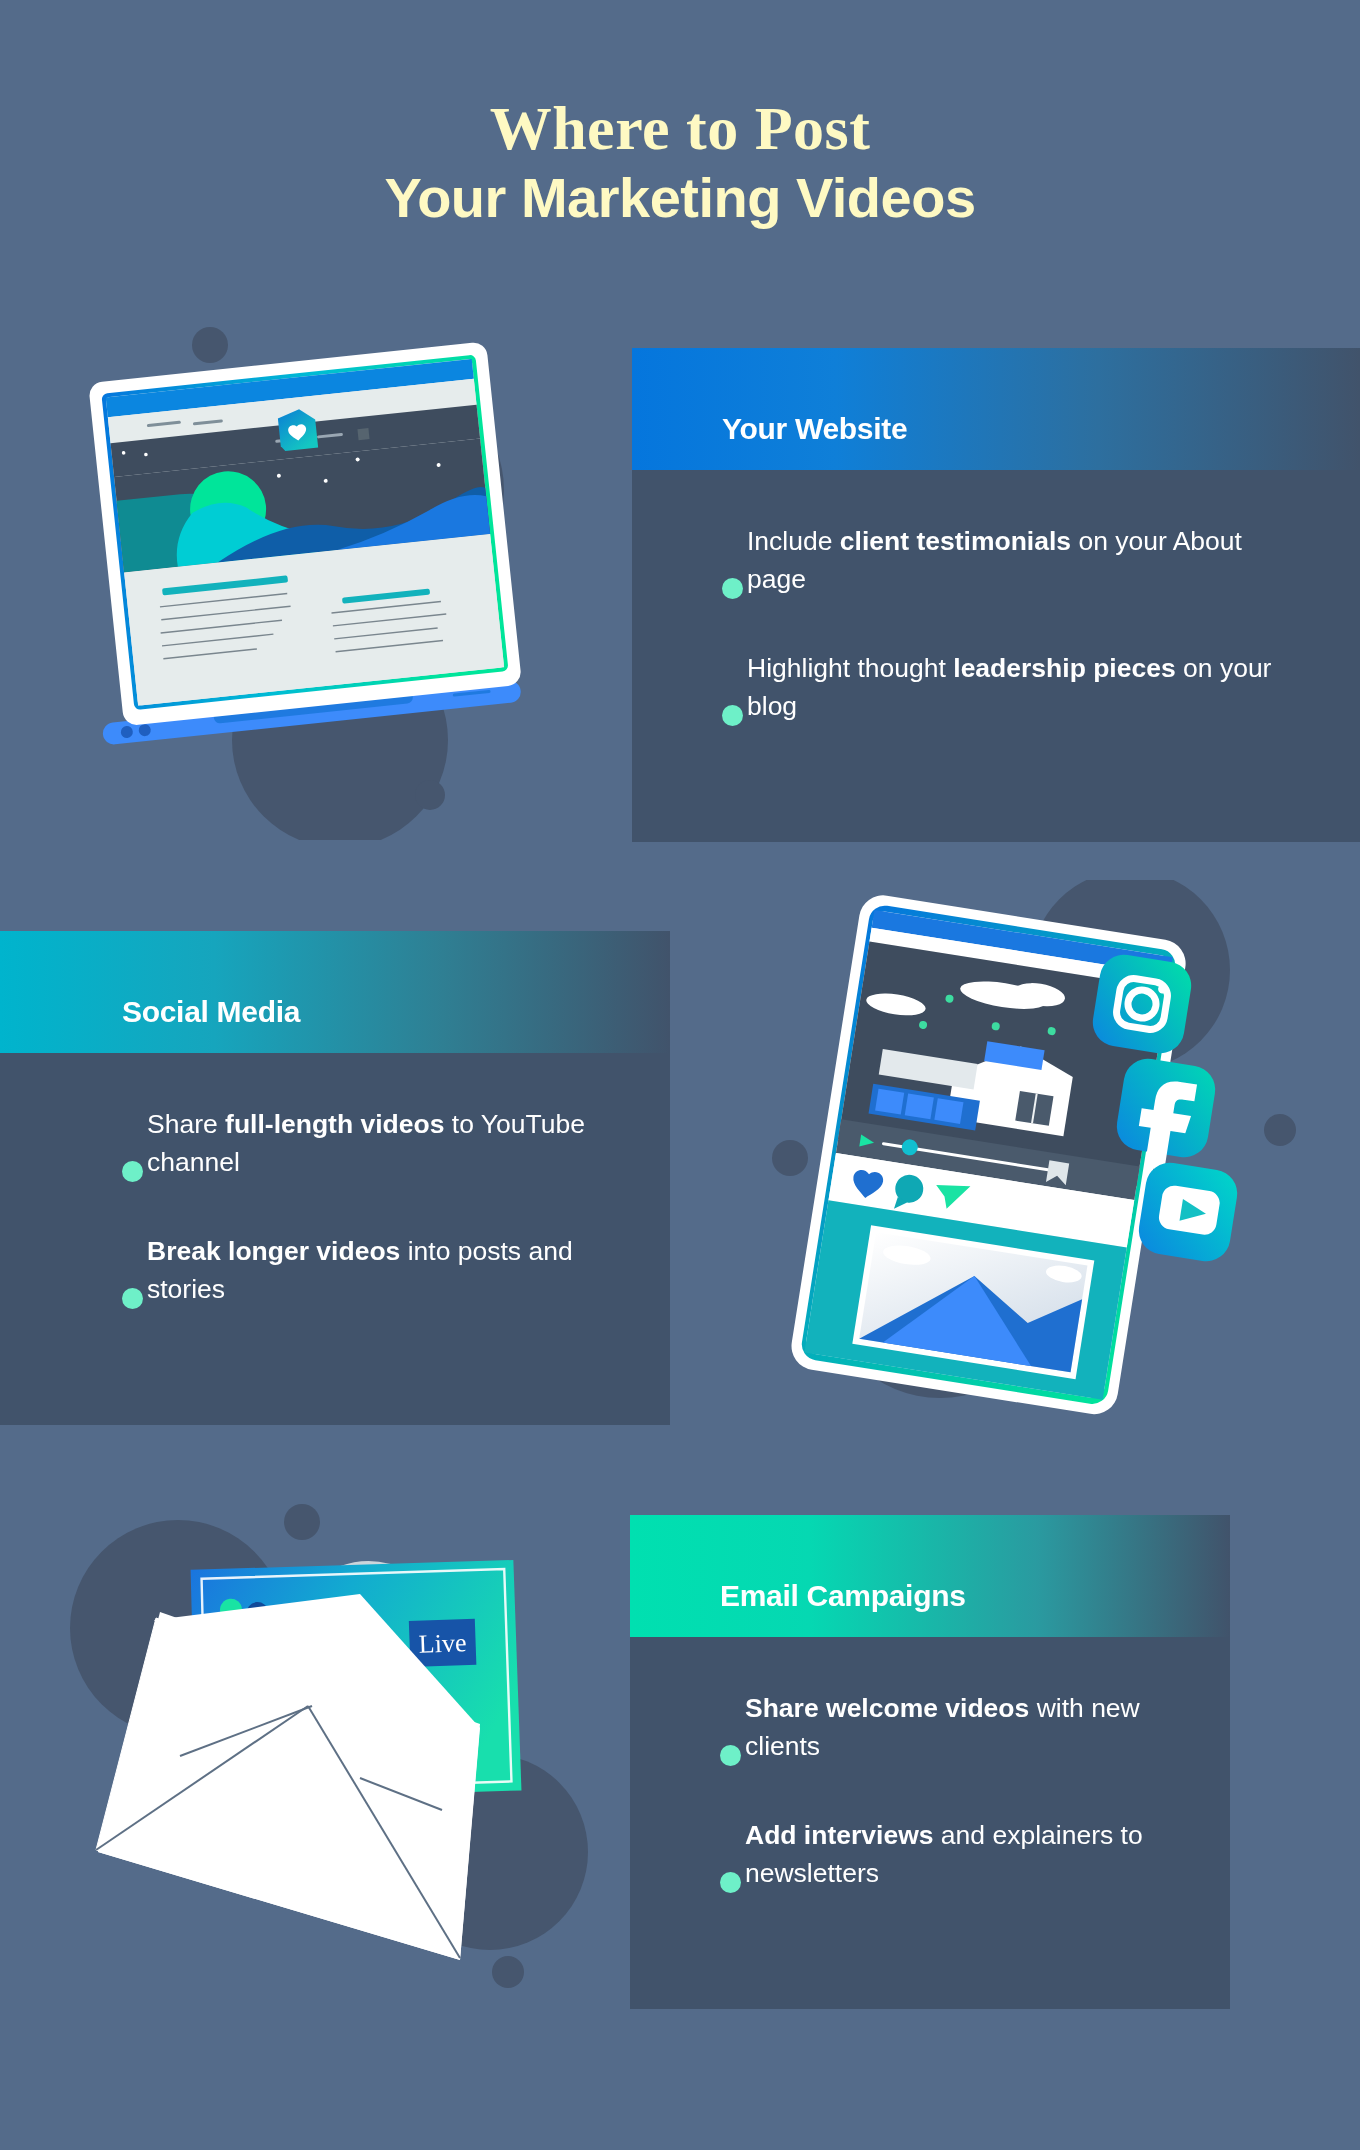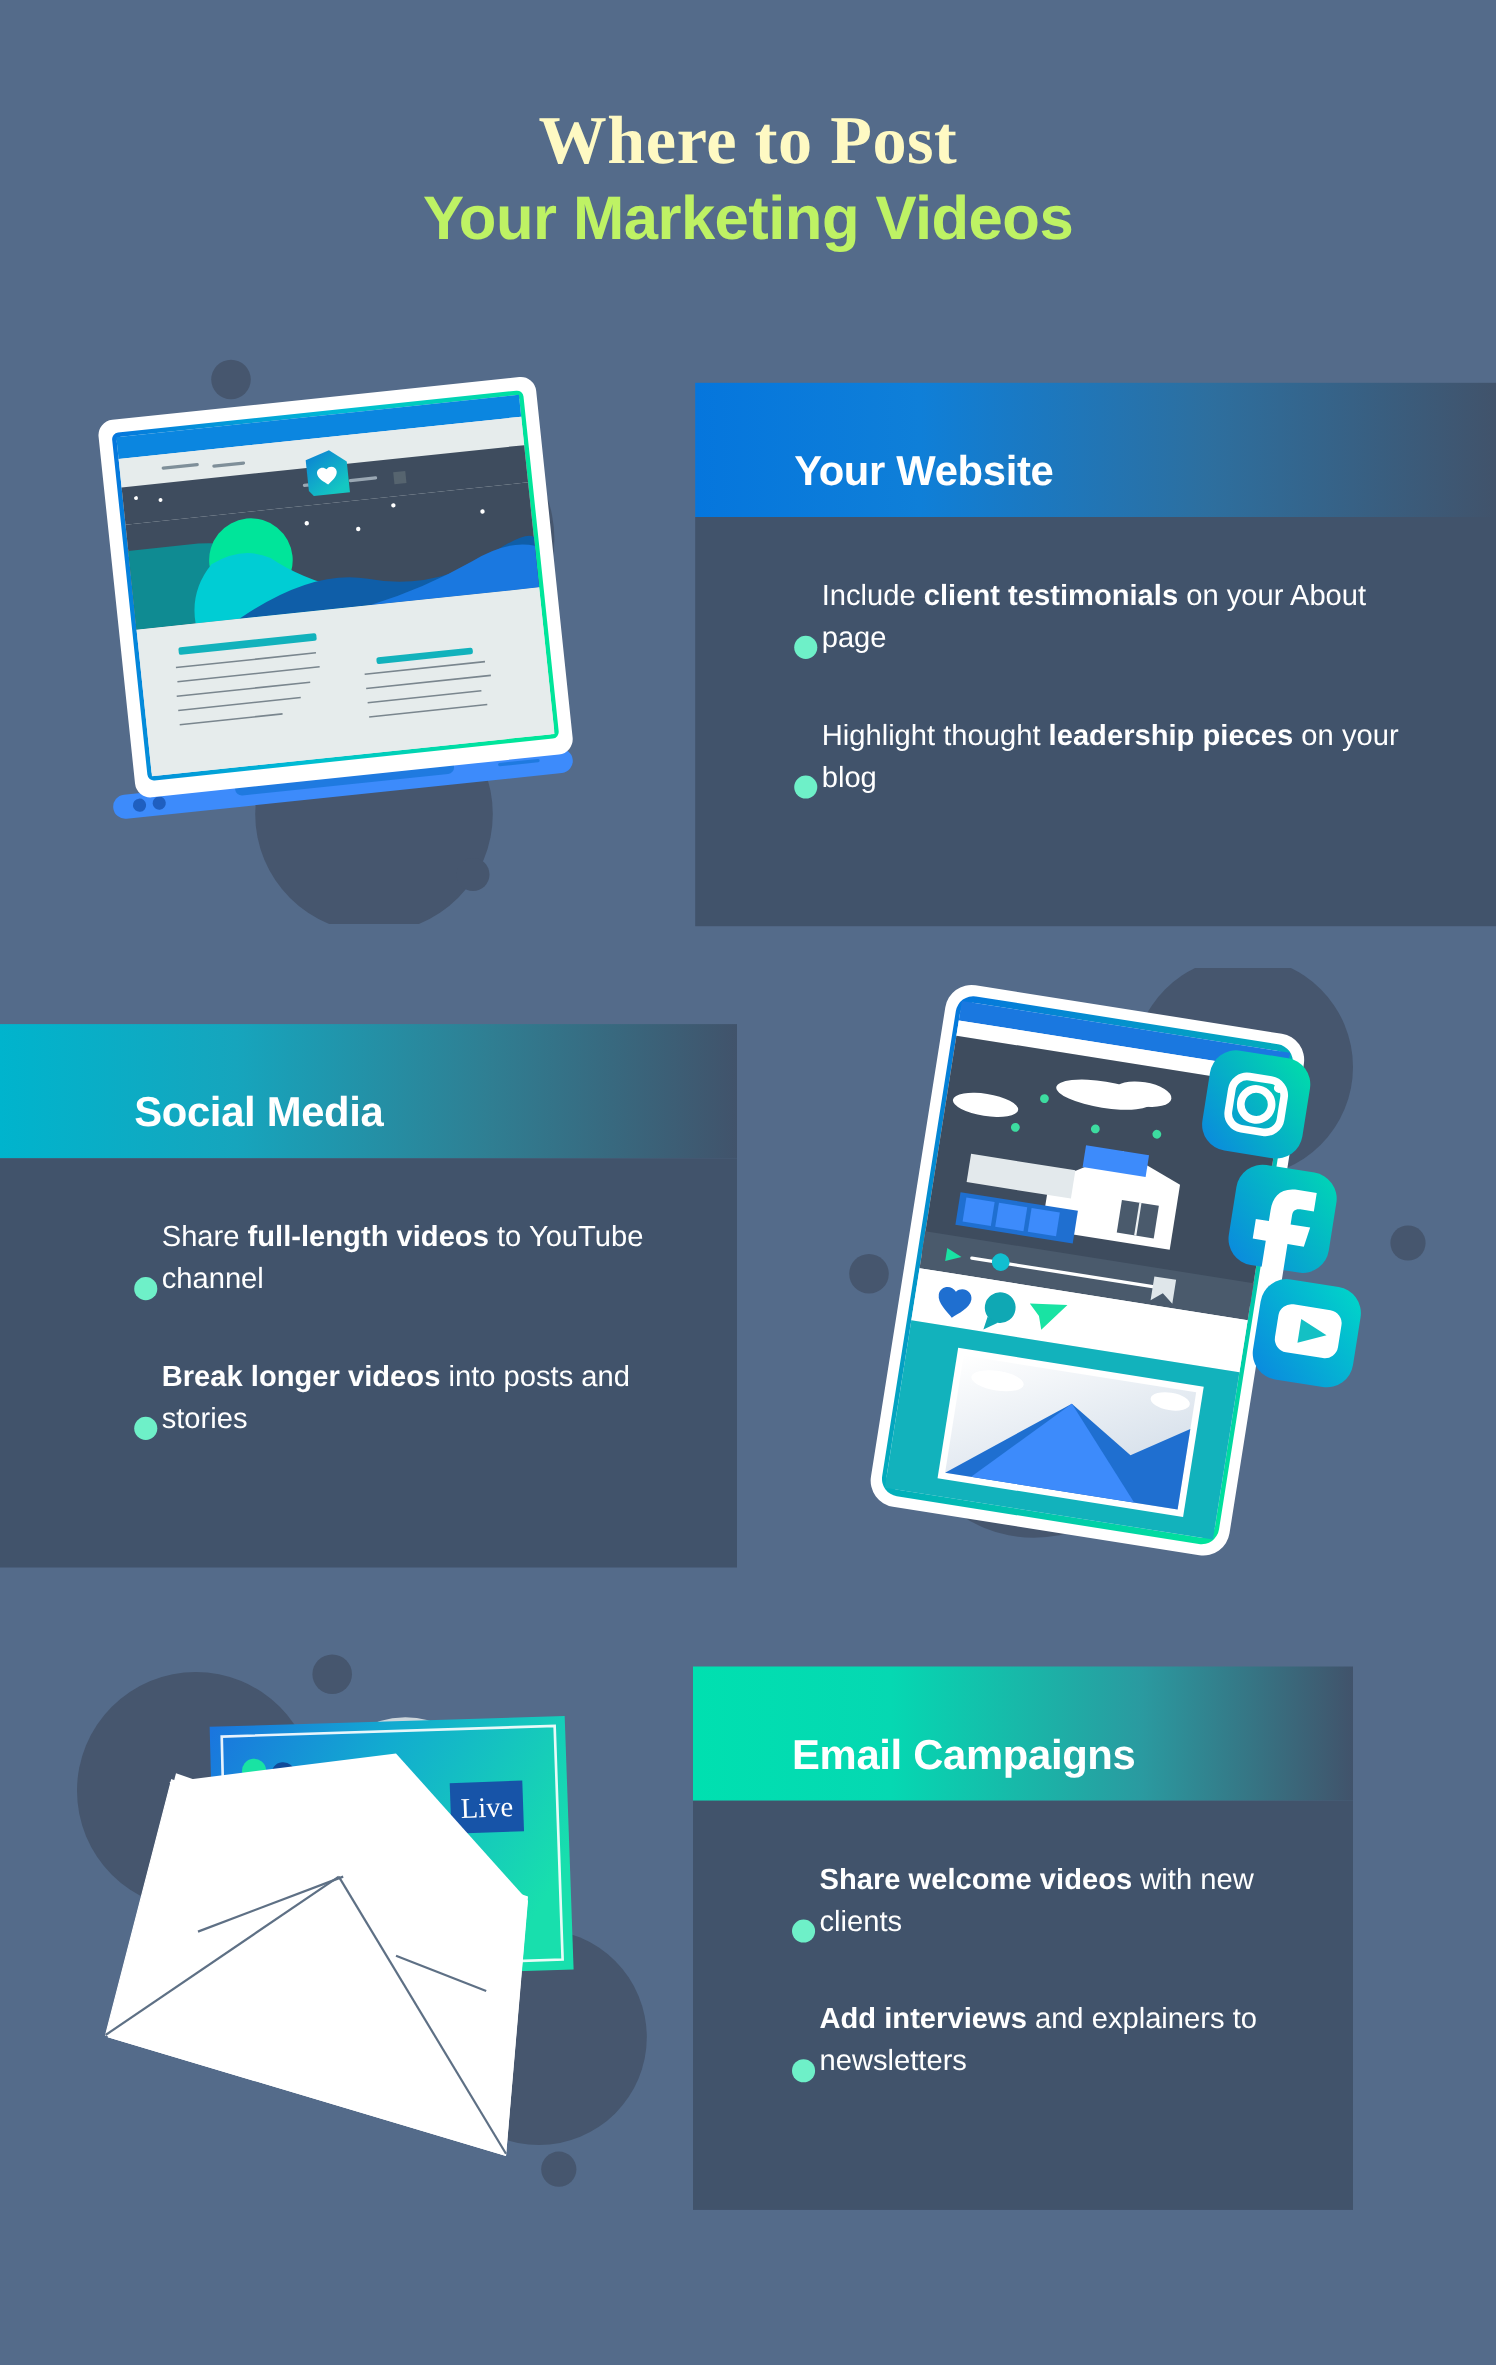--- a/index.html
+++ b/index.html
@@ -31,35 +31,35 @@
     font-size:62px;
     letter-spacing:0.5px;
     color:#fef9c3;
     line-height:1.05;
   }
   .title-line2 {
     font-family:"Liberation Sans", sans-serif;
     font-weight:700;
     font-size:56px;
     letter-spacing:-0.5px;
-    color:#bef264;
+    color:#fef9c3;
     line-height:1.12;
     margin-top:6px;
   }
 
   
   .card { position:absolute; }
   .card-head {
     position:relative;
     height:122px;
     display:flex;
     align-items:center;
   }
   .card-head-title {
-    font-size:38px;
+    font-size:30px;
     font-weight:700;
     color:#ffffff;
     letter-spacing:-0.3px;
     position:relative;
     z-index:2;
     margin-top:40px;
   }
   .card-body {
     background:#41536b;
     position:relative;

